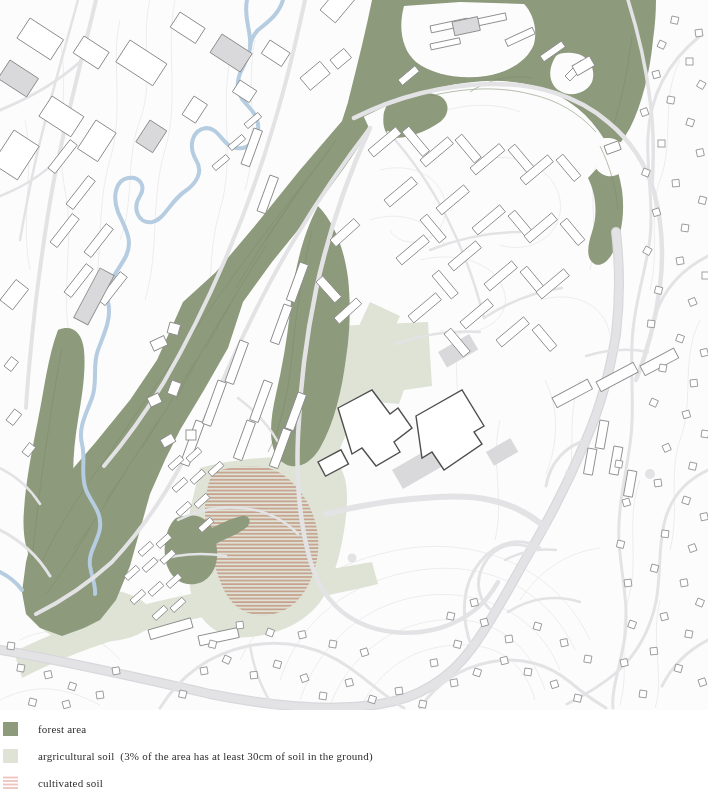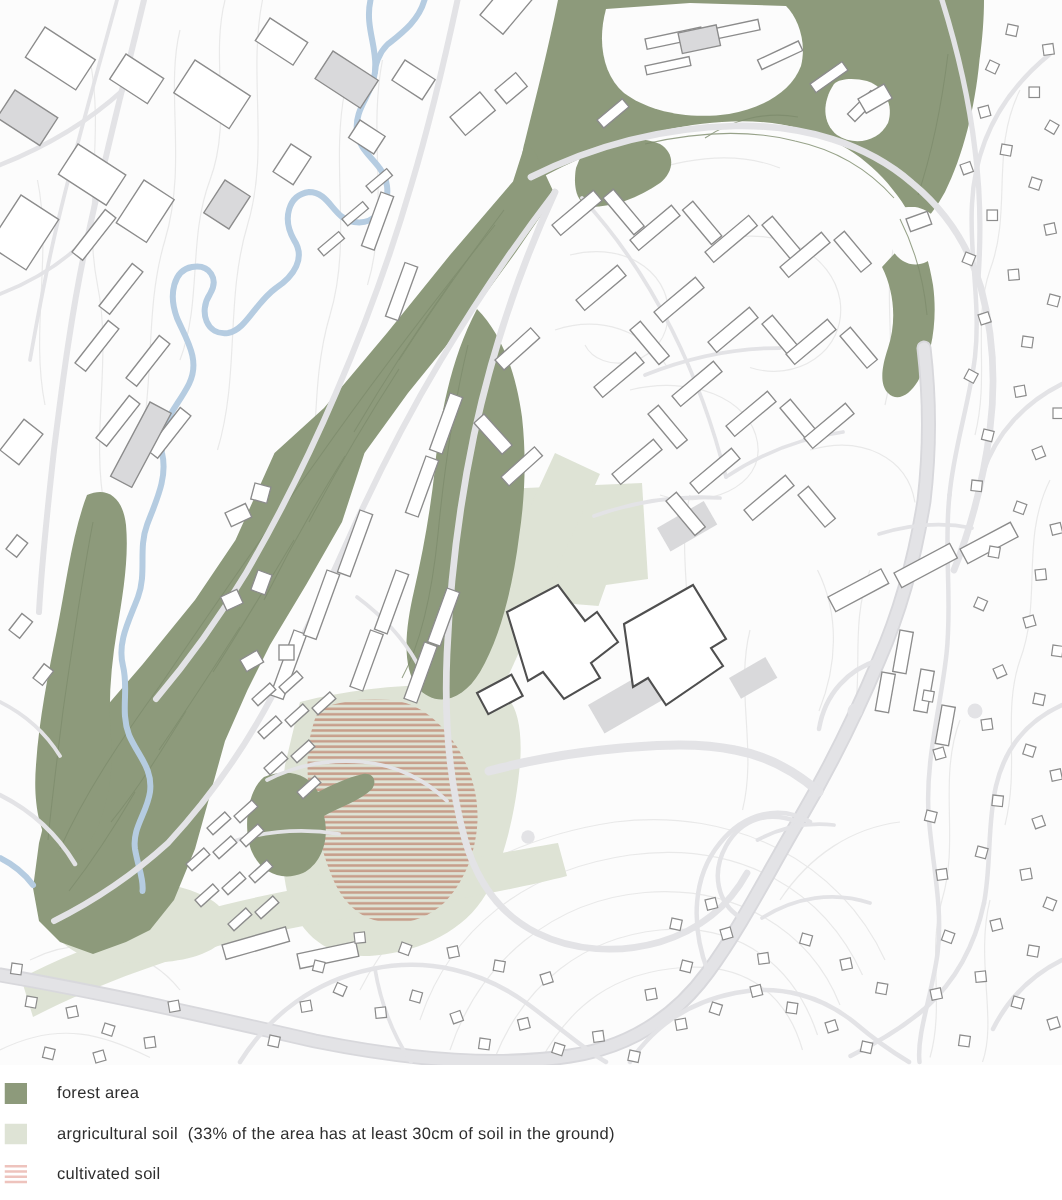--- a/index.html
+++ b/index.html
@@ -1,18 +1,18 @@
 <!DOCTYPE html>
 <html><head>
 <meta charset="utf-8">
 <style>
   html,body{margin:0;padding:0;background:#fff;}
   .stage{position:relative;width:708px;height:800px;background:#fcfcfc;font-family:"Liberation Sans",sans-serif;overflow:hidden;}
   .map-wrap{position:absolute;left:0;top:0;width:708px;height:710px;}
-  .legend{position:absolute;left:0;top:710px;width:708px;height:90px;background:#fff;}
+  .legend{position:absolute;left:0;top:710px;width:708px;height:90px;background:#fff;font-family:Liberation Serif, serif;}
   .legend-item{position:absolute;left:0;height:16px;}
   .legend-item .swatch{position:absolute;left:3px;top:0;}
   .legend-item .lbl{position:absolute;left:38px;top:1px;font-size:11px;color:#2e2e2e;letter-spacing:.2px;white-space:pre;}
   .li-0{top:12px}.li-1{top:39px}.li-2{top:66px}
 </style>
 </head>
 <body>
 
 <div class="stage">
   <div class="map-wrap">
@@ -400,21 +400,21 @@
     <div class="legend-item li-0">
       <svg class="swatch" width="15" height="14">
         <rect x="0" y="0" width="15" height="14" fill="#8d9a7b"></rect>
       </svg>
       <span class="lbl">forest area</span>
     </div>
     <div class="legend-item li-1">
       <svg class="swatch" width="15" height="14">
         <rect x="0" y="0" width="15" height="14" fill="#dee3d5"></rect>
       </svg>
-      <span class="lbl">argricultural soil  (33% of the area has at least 30cm of soil in the ground)</span>
+      <span class="lbl">argricultural soil  (3% of the area has at least 30cm of soil in the ground)</span>
     </div>
     <div class="legend-item li-2">
       <svg class="swatch" width="15" height="14">
         <g stroke-width="1.8" stroke="#eec3bd">
           <line x1="0" y1="1.5" x2="15" y2="1.5"></line>
             <line x1="0" y1="5" x2="15" y2="5"></line>
           <line x1="0" y1="8.5" x2="15" y2="8.5"></line>
             <line x1="0" y1="12" x2="15" y2="12"></line>
         </g>
       </svg>

